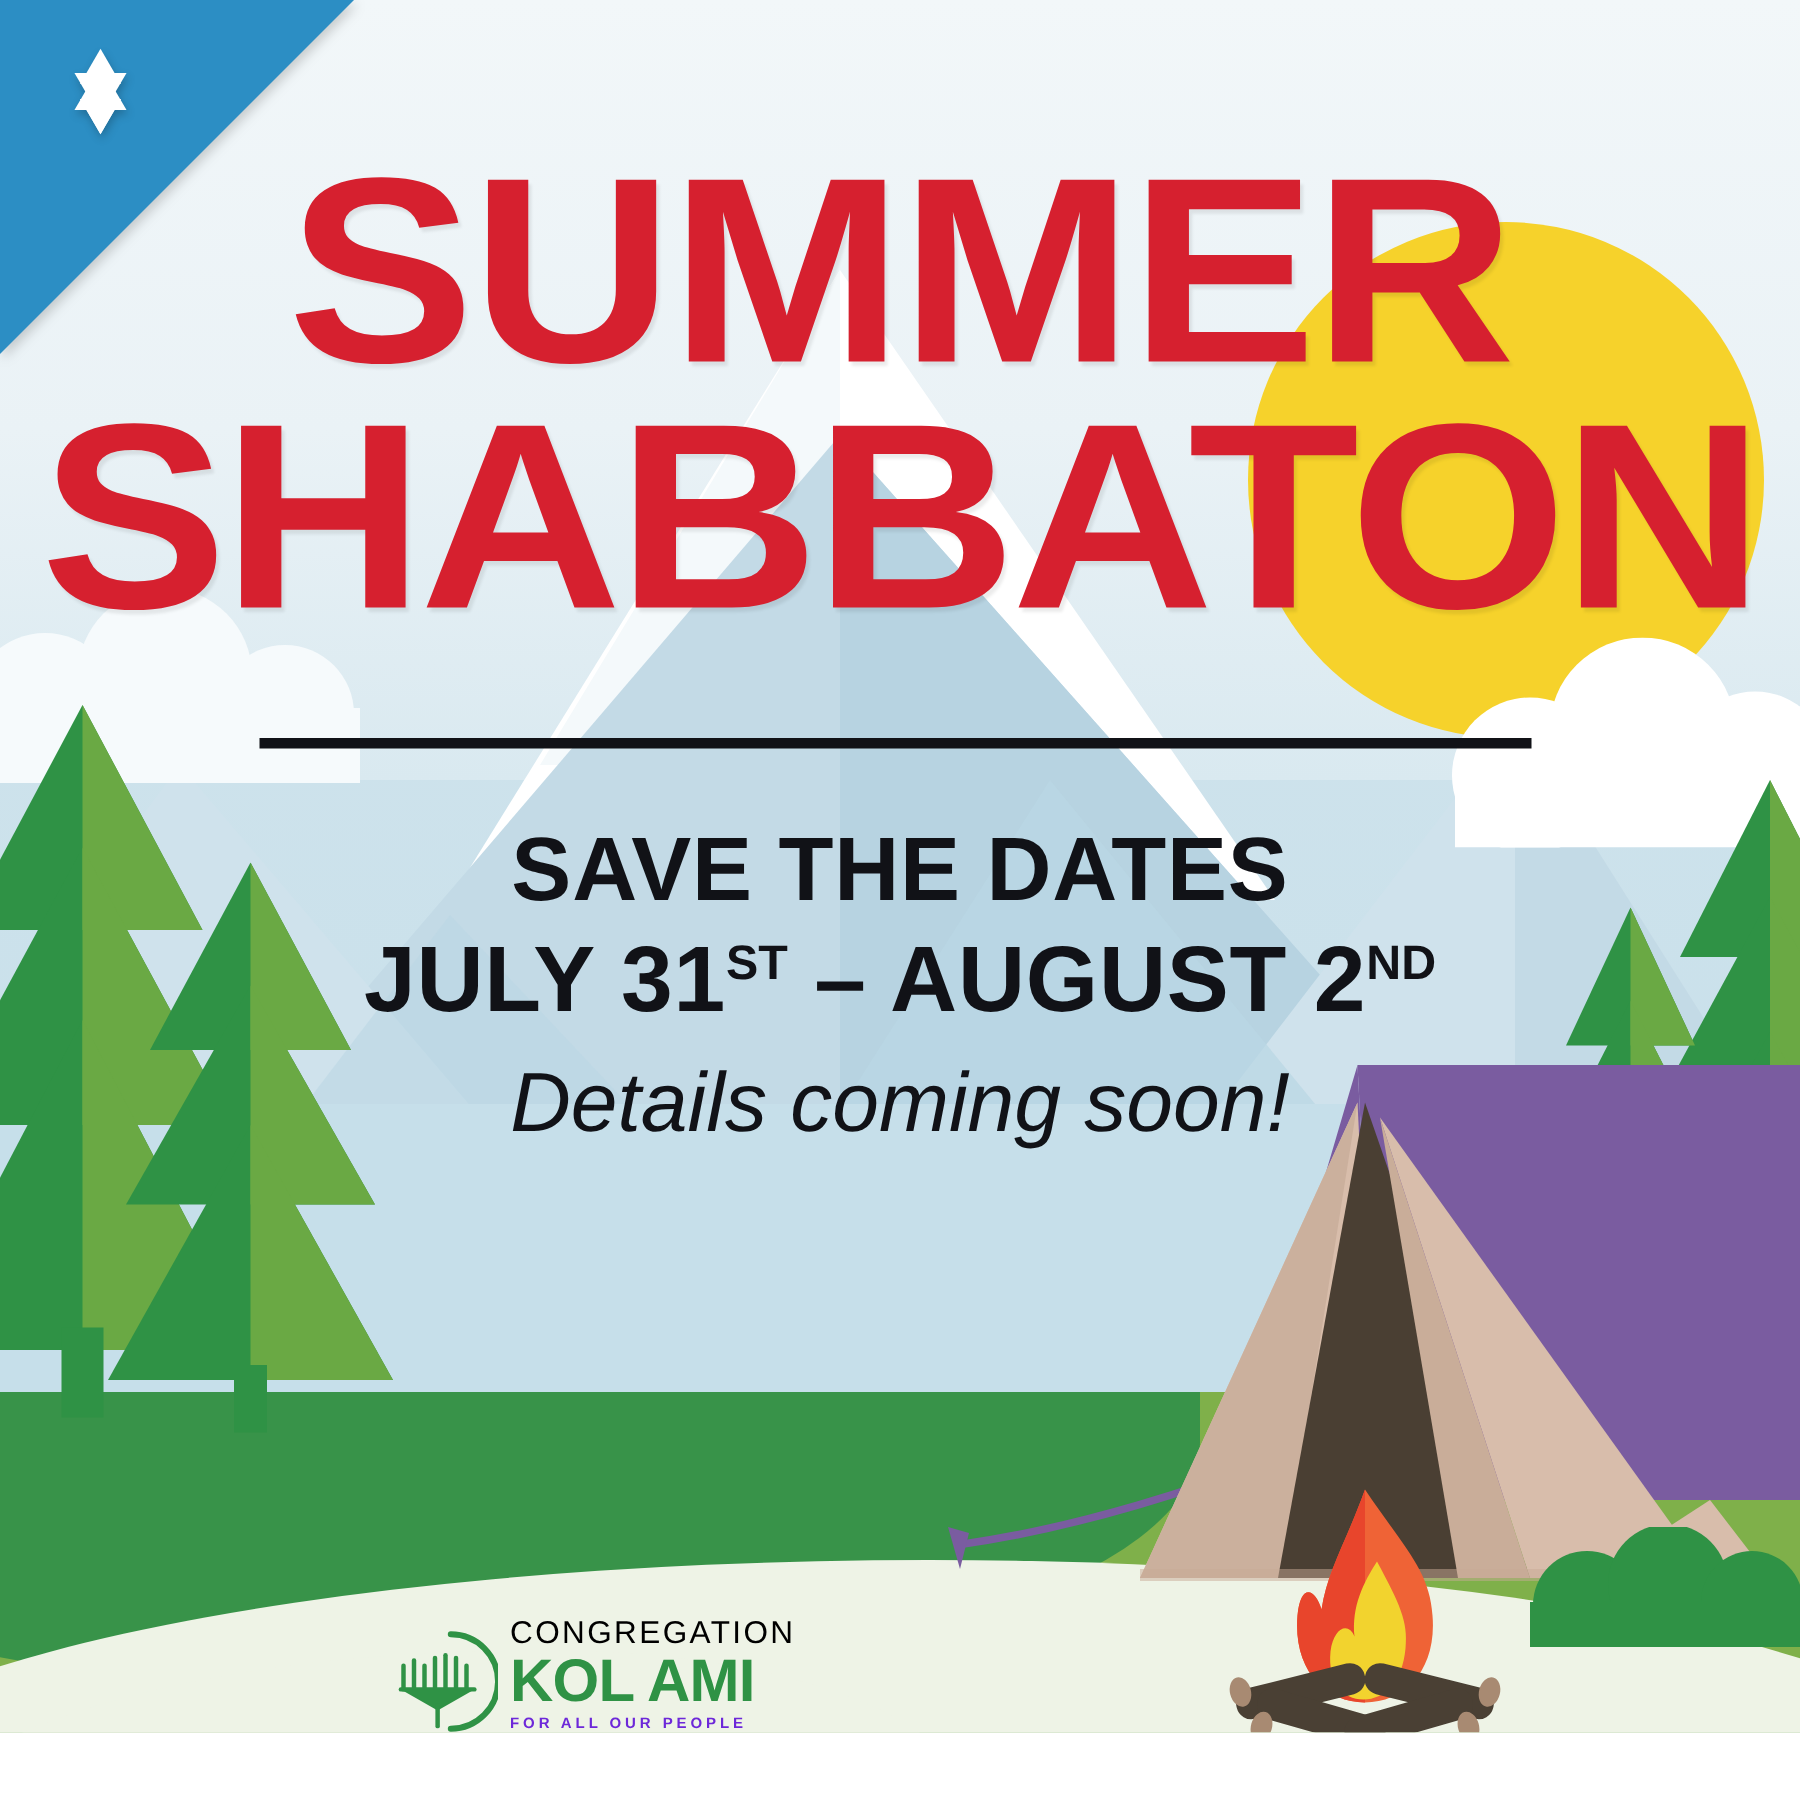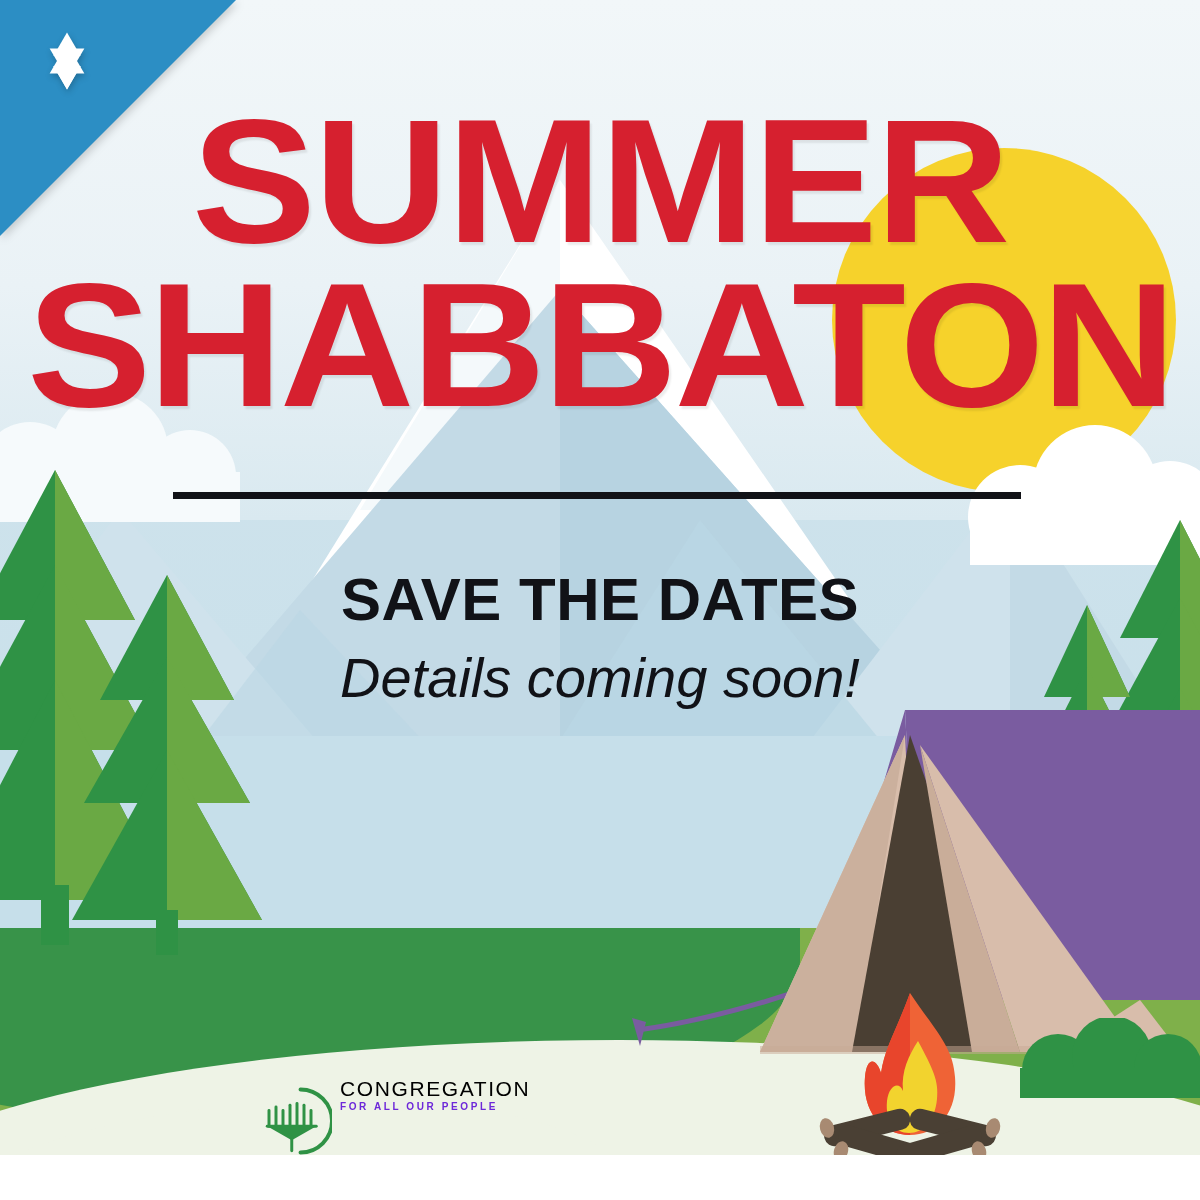--- a/index.html
+++ b/index.html
@@ -87,21 +87,21 @@
   .title .l2{letter-spacing:-3px;}
 
   
   .rule{
     position:absolute;left:173px;top:492px;width:848px;height:7px;
     background:#111217;
   }
 
   
   .sub{
-    position:absolute;left:0;top:568px;width:1200px;text-align:center;
+    position:absolute;left:0;top:548px;width:1200px;text-align:center;
     color:#111217;
   }
   .sub .line1{
     font-size:60px;font-weight:bold;letter-spacing:.5px;line-height:1.05;
     white-space:nowrap;
   }
   .sub .line2{
     font-size:62px;font-weight:bold;letter-spacing:.5px;line-height:1.12;
     margin-top:8px;white-space:nowrap;
   }
@@ -304,20 +304,21 @@
 
   <div class="title">
     <div class="l1">SUMMER</div>
     <div class="l2">SHABBATON</div>
   </div>
 
   <div class="rule"></div>
 
   <div class="sub">
     <div class="line1">SAVE THE DATES</div>
+    <div class="line2"><span>JULY 31</span><sup>ST</sup><span> – AUGUST 2</span><sup>ND</sup></div>
     <div class="line3">Details coming soon!</div>
   </div>
 
   <div class="logo">
     <svg class="logo-mark" viewBox="0 0 80 80">
       <path d="M 44 4 A 34 34 0 1 1 44 76" stroke="#2f9245" stroke-width="4.5" fill="none" stroke-linecap="round"></path>
       <g stroke="#2f9245" stroke-width="3.4" fill="none" stroke-linecap="round">
         <path d="M8 28 L8 46"></path>
           <path d="M16 24 L16 46"></path>
         <path d="M24 28 L24 46"></path>
@@ -325,17 +326,18 @@
         <path d="M40 20 L40 46"></path>
           <path d="M48 22 L48 46"></path>
         <path d="M56 28 L56 46"></path>
       </g>
       <path d="M6 46 L62 46" stroke="#2f9245" stroke-width="3.4" stroke-linecap="round"></path>
       <path d="M6 46 L34 62 L62 46" fill="#2f9245"></path>
       <path d="M34 58 L34 74" stroke="#2f9245" stroke-width="3.4" stroke-linecap="round"></path>
     </svg>
     <div class="logo-txt">
       <div class="logo-l1">CONGREGATION</div>
+      <div class="logo-l2">KOL AMI</div>
       <div class="logo-l3">FOR ALL OUR PEOPLE</div>
     </div>
   </div>
 
 </div>
 
 </body></html>

